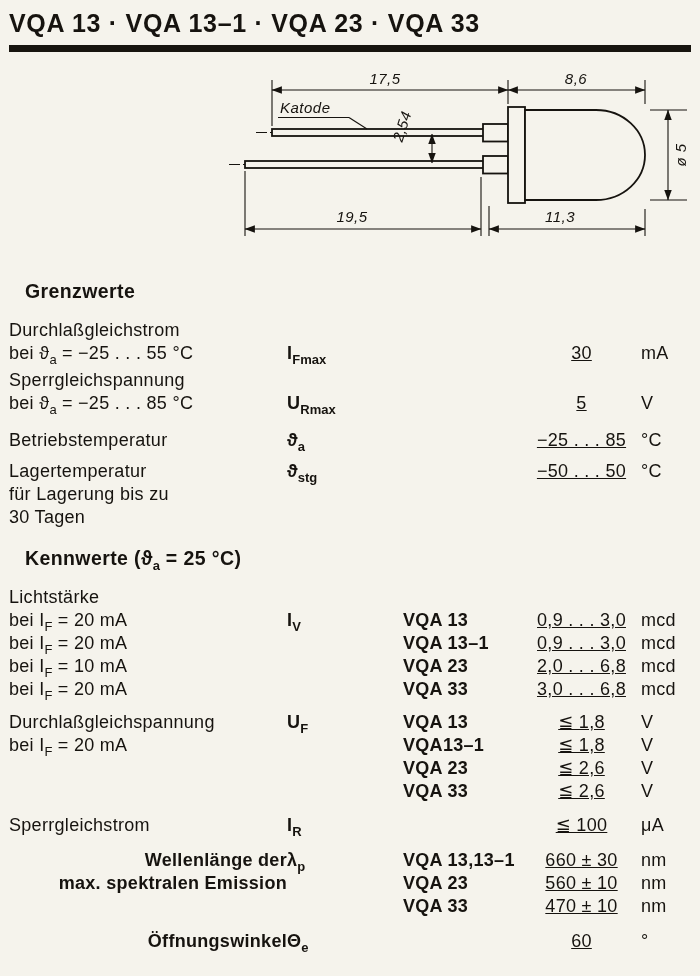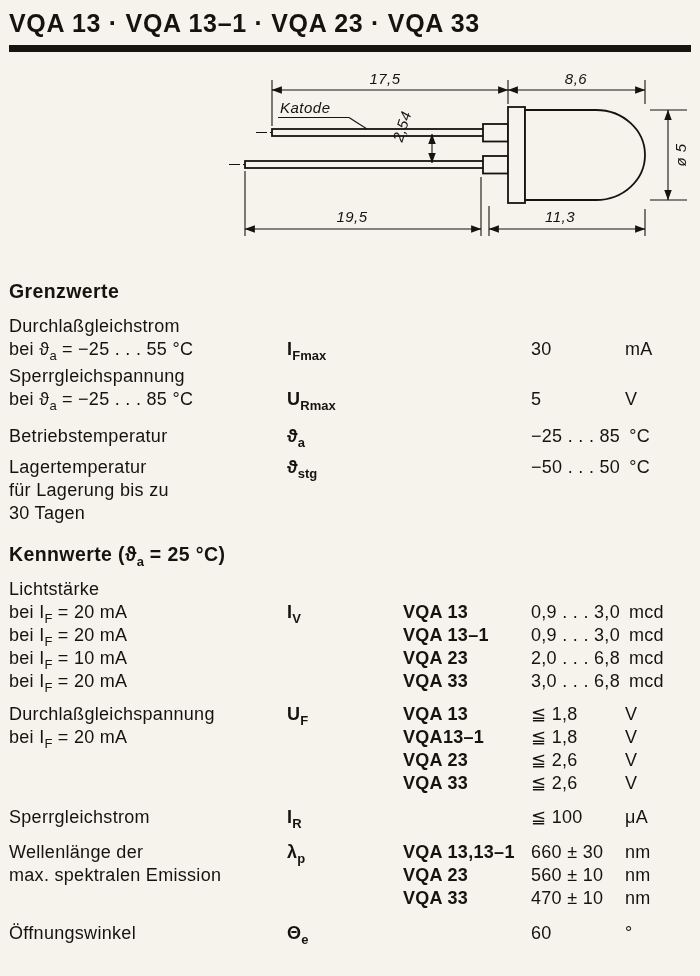--- a/index.html
+++ b/index.html
@@ -7,31 +7,31 @@
     width:700px;height:976px;overflow:hidden;
     background:#f5f3ec;color:#16130f;
     font-family:"Liberation Sans","DejaVu Sans",sans-serif;
     font-size:18px;letter-spacing:.3px;
   }
   .page{width:700px;height:968px;position:relative;}
   .title{font-size:25px;font-weight:bold;letter-spacing:.7px;padding:9px 8px 0 9px;line-height:29px;}
   .rule{height:7px;background:#17140f;margin:7px 9px 0 9px;}
   svg.fig{display:block;margin-top:8px;}
   .lbl text{font-style:italic;font-size:15px;fill:#16130f;font-family:"Liberation Sans","DejaVu Sans",sans-serif;letter-spacing:.5px;}
-  h2{font-size:19.5px;font-weight:bold;margin:0;padding:0 0 0 9px;line-height:23px;letter-spacing:.4px;}
+  h2{font-size:19.5px;font-weight:bold;margin:16px;padding:0 0 0 9px;line-height:23px;letter-spacing:.4px;}
   .h2-grenz{margin-top:24px;}
   .h2-kenn{margin-top:18px;}
   .rows{margin-top:12px;}
-  .row{display:grid;grid-template-columns:278px 116px 128px 1fr 60px;align-items:baseline;line-height:23px;padding:0 24px 0 9px;}
+  .row{display:grid;grid-template-columns:278px 116px 128px 1fr 60px;align-items:baseline;line-height:23px;padding:0 8px 0 9px;}
   .cl{white-space:nowrap;}
   .cs{font-weight:bold;}
   .ct{font-weight:bold;white-space:nowrap;}
-  .cv{text-align:left;white-space:nowrap;}
+  .cv{text-align:center;white-space:nowrap;text-decoration:underline;}
   .cu{padding-left:9px;white-space:nowrap;}
-  .bold{font-weight:normal;}
+  .bold{font-weight:bold;text-align:right;}
   sub{font-size:13px;line-height:0;letter-spacing:0;}
   .mt4{margin-top:4px;}.mt6{margin-top:12px;}.mt8{margin-top:8px;}
   .mt10{margin-top:10px;}.mt11{margin-top:11px;}.mt12{margin-top:12px;}.mt14{margin-top:14px;}
 </style>
 </head>
 <body>
 
 <div class="page">
 
   <div class="title">VQA 13 · VQA 13–1 · VQA 23 · VQA 33</div>

